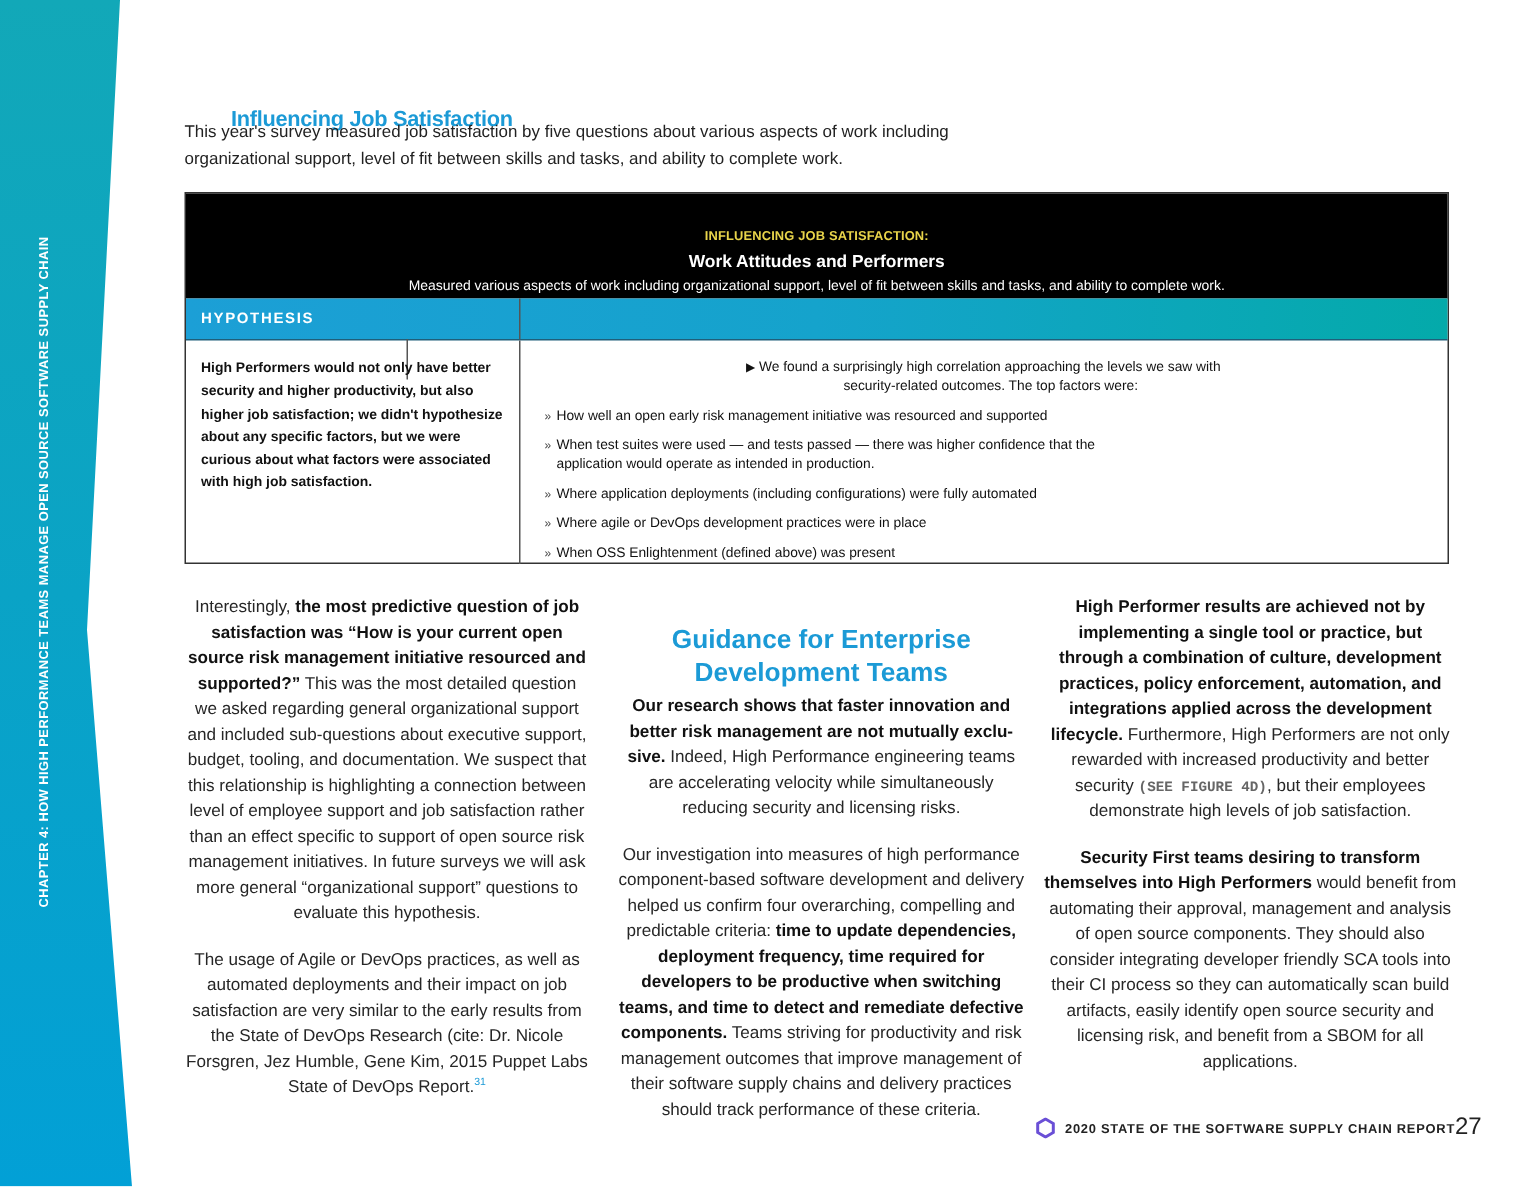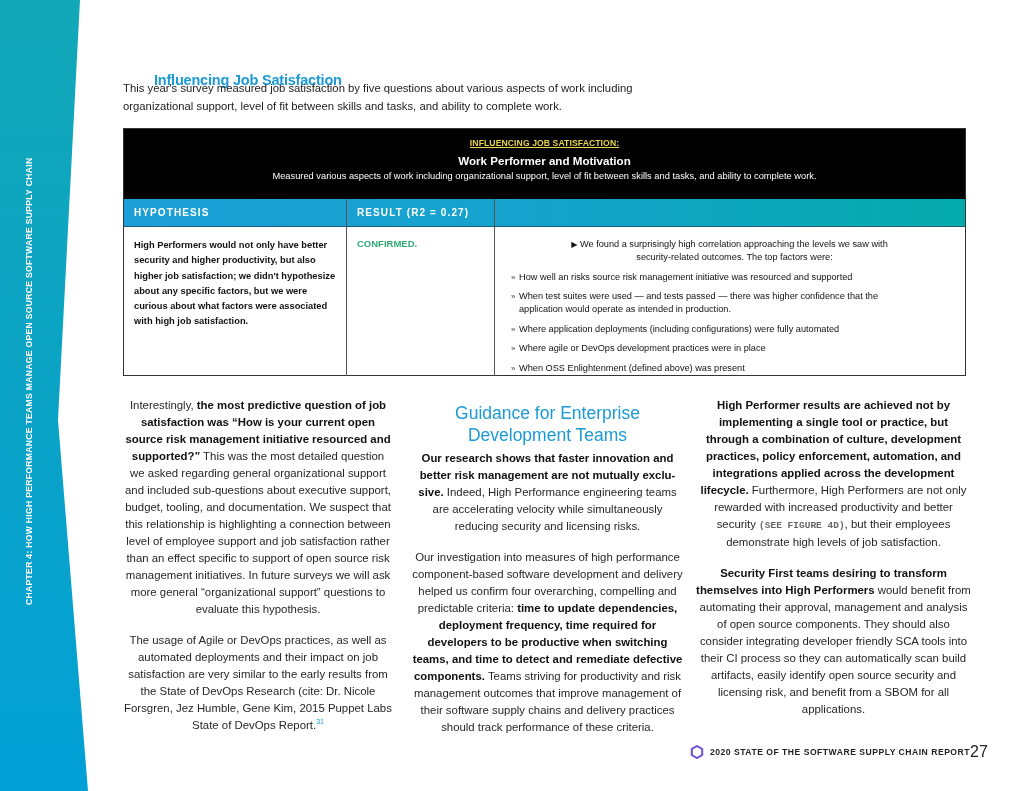--- a/index.html
+++ b/index.html
@@ -29,30 +29,30 @@
     font-size: 11.3px; line-height: 18px; color: #222;
   }
   .table {
     position: absolute; left: 123px; top: 128px; width: 843px; height: 248px;
     border: 1.5px solid #333; box-sizing: border-box; background: #fff;
   }
   .table-banner {
     background: #000; height: 70px; text-align: center; color: #fff;
   }
   .banner-eyebrow {
-    padding-top: 9px; font-size: 8.6px; font-weight: bold; color: #e8d44a;
+    padding-top: 23px; font-size: 8.6px; font-weight: bold; color: #e8d44a;
     letter-spacing: 0.1px;
-    text-decoration: underline;
   }
   .banner-title { font-size: 11.6px; font-weight: bold; margin-top: 6px; }
   .banner-sub { font-size: 9.3px; margin-top: 4px; }
   .table-head {
     display: flex; height: 27px;
     background: linear-gradient(90deg, #1c9fd6 0%, #15a3cc 50%, #04aaaa 100%);
     border-bottom: 1px solid #1f5f7a;
+    flex-direction: column;
   }
   .th {
     color: #fff; font-weight: bold; font-size: 10px; letter-spacing: 1.1px;
     line-height: 27px; padding-left: 10px; box-sizing: border-box;
   }
   .c1 { width: 223px; border-right: 1px solid #555; }
   .c2 { width: 148px; border-right: 1px solid #555; }
   .c3 { flex: 1; }
   .table-body { display: flex; height: 149px; }
   .td { box-sizing: border-box; padding: 11px 10px 0 10px; }
@@ -68,21 +68,21 @@
   .factor .bullet { width: 8px; flex: none; font-size: 8px; color: #444; }
   .col {
     position: absolute; top: 397px; font-size: 11.4px; line-height: 17px; color: #262626; text-align: center;
   }
   .col p { margin: 0 0 14px 0; }
   .col b { color: #111; }
   .col-1 { left: 123px; width: 270px; }
   .col-2 { left: 410px; width: 275px; }
   .col-3 { left: 696px; width: 275px; }
   .col-2-title {
-    margin: 5px 0 4px 0; font-size: 17.5px; line-height: 22px; font-weight: normal;
+    margin: 18px 0 4px 0; font-size: 17.5px; line-height: 22px; font-weight: bold;
     color: #1b9ad6;
   }
   .fig-ref { font-size: 9.5px; font-weight: bold; color: #666; font-family: Liberation Mono, monospace; }
   sup.footnote { font-size: 7px; color: #1b9ad6; vertical-align: 5px; line-height: 0; }
   .footer {
     position: absolute; left: 690px; top: 743px; display: flex; align-items: center;
   }
   .footer-logo { width: 14px; height: 14px; margin-right: 6px; }
   .footer-title { font-size: 8.6px; font-weight: bold; letter-spacing: 0.5px; color: #222; }
   .page-num { margin-left: 0; font-size: 16px; color: #222; }
@@ -92,39 +92,38 @@
 
 <div class="sidebar"></div>
 <div class="sidebar-text">CHAPTER 4: HOW HIGH PERFORMANCE TEAMS MANAGE OPEN SOURCE SOFTWARE SUPPLY CHAIN</div>
 
 <h2 class="intro-title">Influencing Job Satisfaction</h2>
 <p class="intro-body">This year's survey measured job satisfaction by five questions about various aspects of work including organizational support, level of fit between skills and tasks, and ability to complete work.</p>
 
 <div class="table">
   <div class="table-banner">
     <div class="banner-eyebrow">INFLUENCING JOB SATISFACTION:</div>
-    <div class="banner-title">Work Performer and Motivation</div>
+    <div class="banner-title">Work Attitudes and Performers</div>
     <div class="banner-sub">Measured various aspects of work including organizational support, level of fit between skills and tasks, and ability to complete work.</div>
   </div>
   <div class="table-head">
     <div class="th c1">HYPOTHESIS</div>
     <div class="th c2">RESULT (R2 = 0.27)</div>
   </div>
   <div class="table-body">
     <div class="td c1">High Performers would not only have better security and higher productivity, but also higher job satisfaction; we didn't hypothesize about any specific factors, but we were curious about what factors were associated with high job satisfaction.</div>
-    <div class="td c2">CONFIRMED.</div>
     <div class="td c3">
       <div class="disc-lead">
         <span class="arrow">▶</span>
         <span>We found a surprisingly high correlation approaching the levels we saw with</span>
         <span class="indent">security-related outcomes. The top factors were:</span>
       </div>
       <div class="factor">
         <span class="bullet">»</span>
-        <span>How well an risks source risk management initiative was resourced and supported</span>
+        <span>How well an open early risk management initiative was resourced and supported</span>
       </div>
       <div class="factor">
         <span class="bullet">»</span>
         <span style="width:370px;display:block;">When test suites were used — and tests passed — there was higher confidence that the application would operate as intended in production.</span>
       </div>
       <div class="factor">
         <span class="bullet">»</span>
         <span>Where application deployments (including configurations) were fully automated</span>
       </div>
       <div class="factor">

